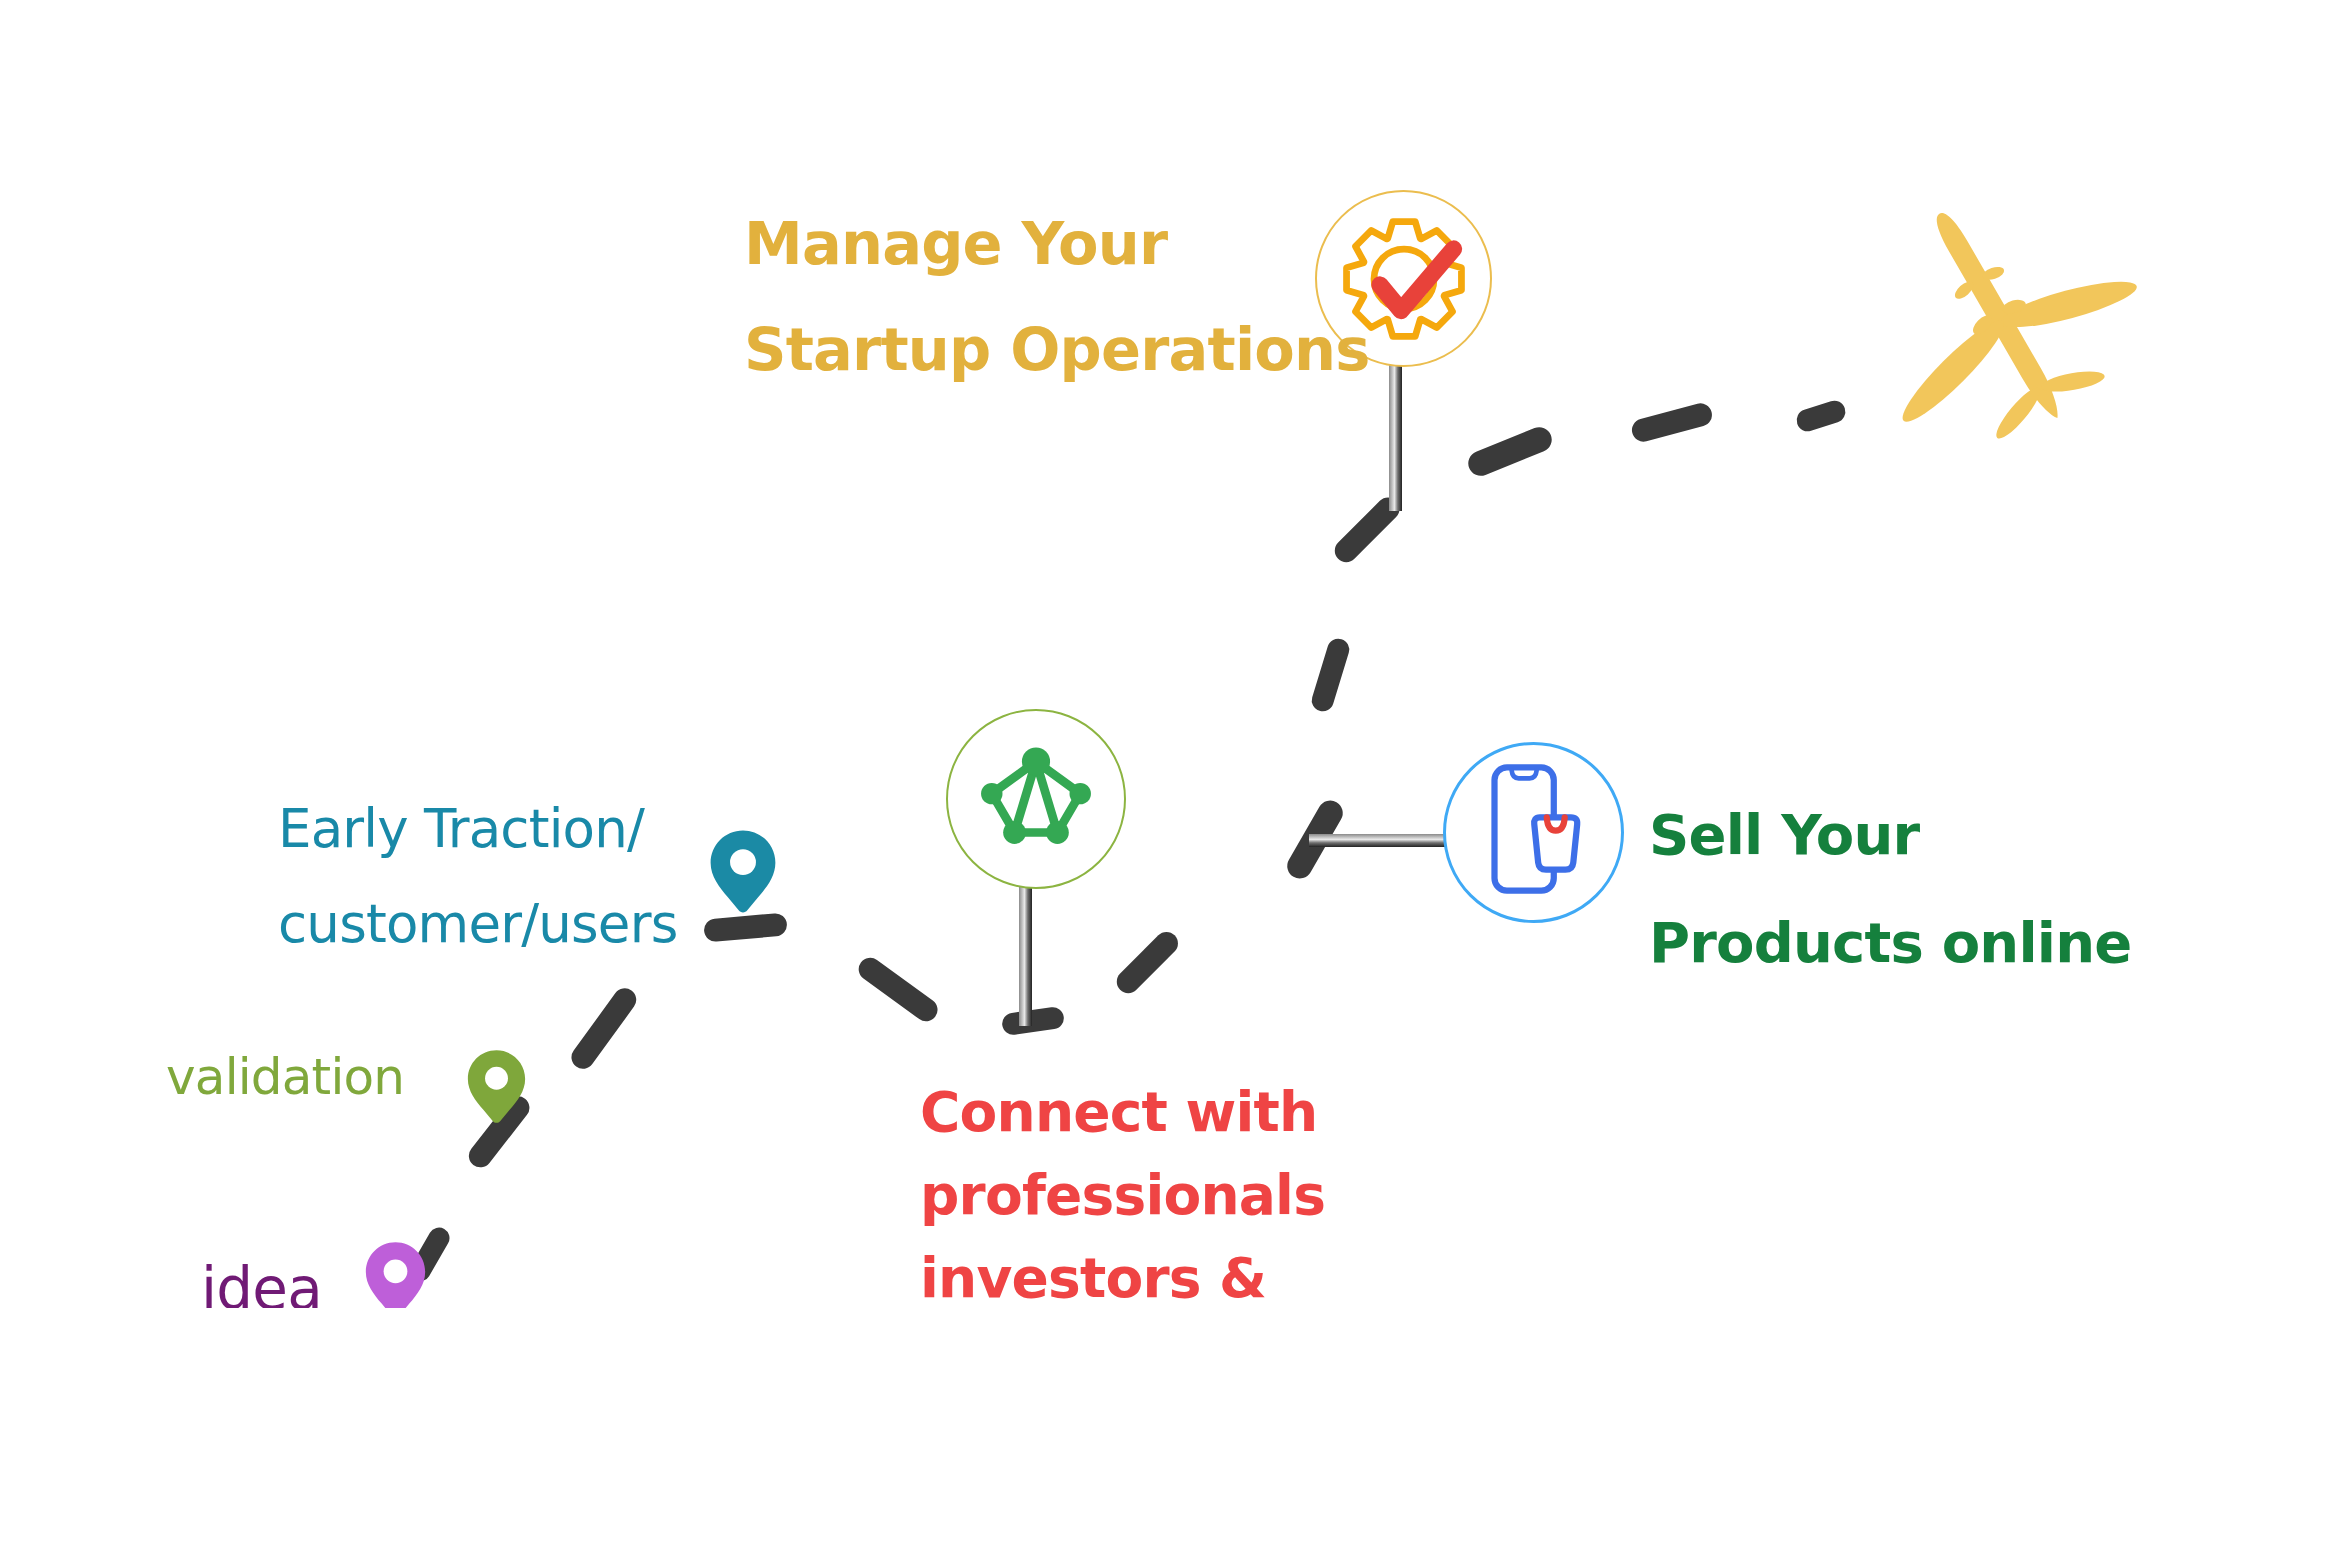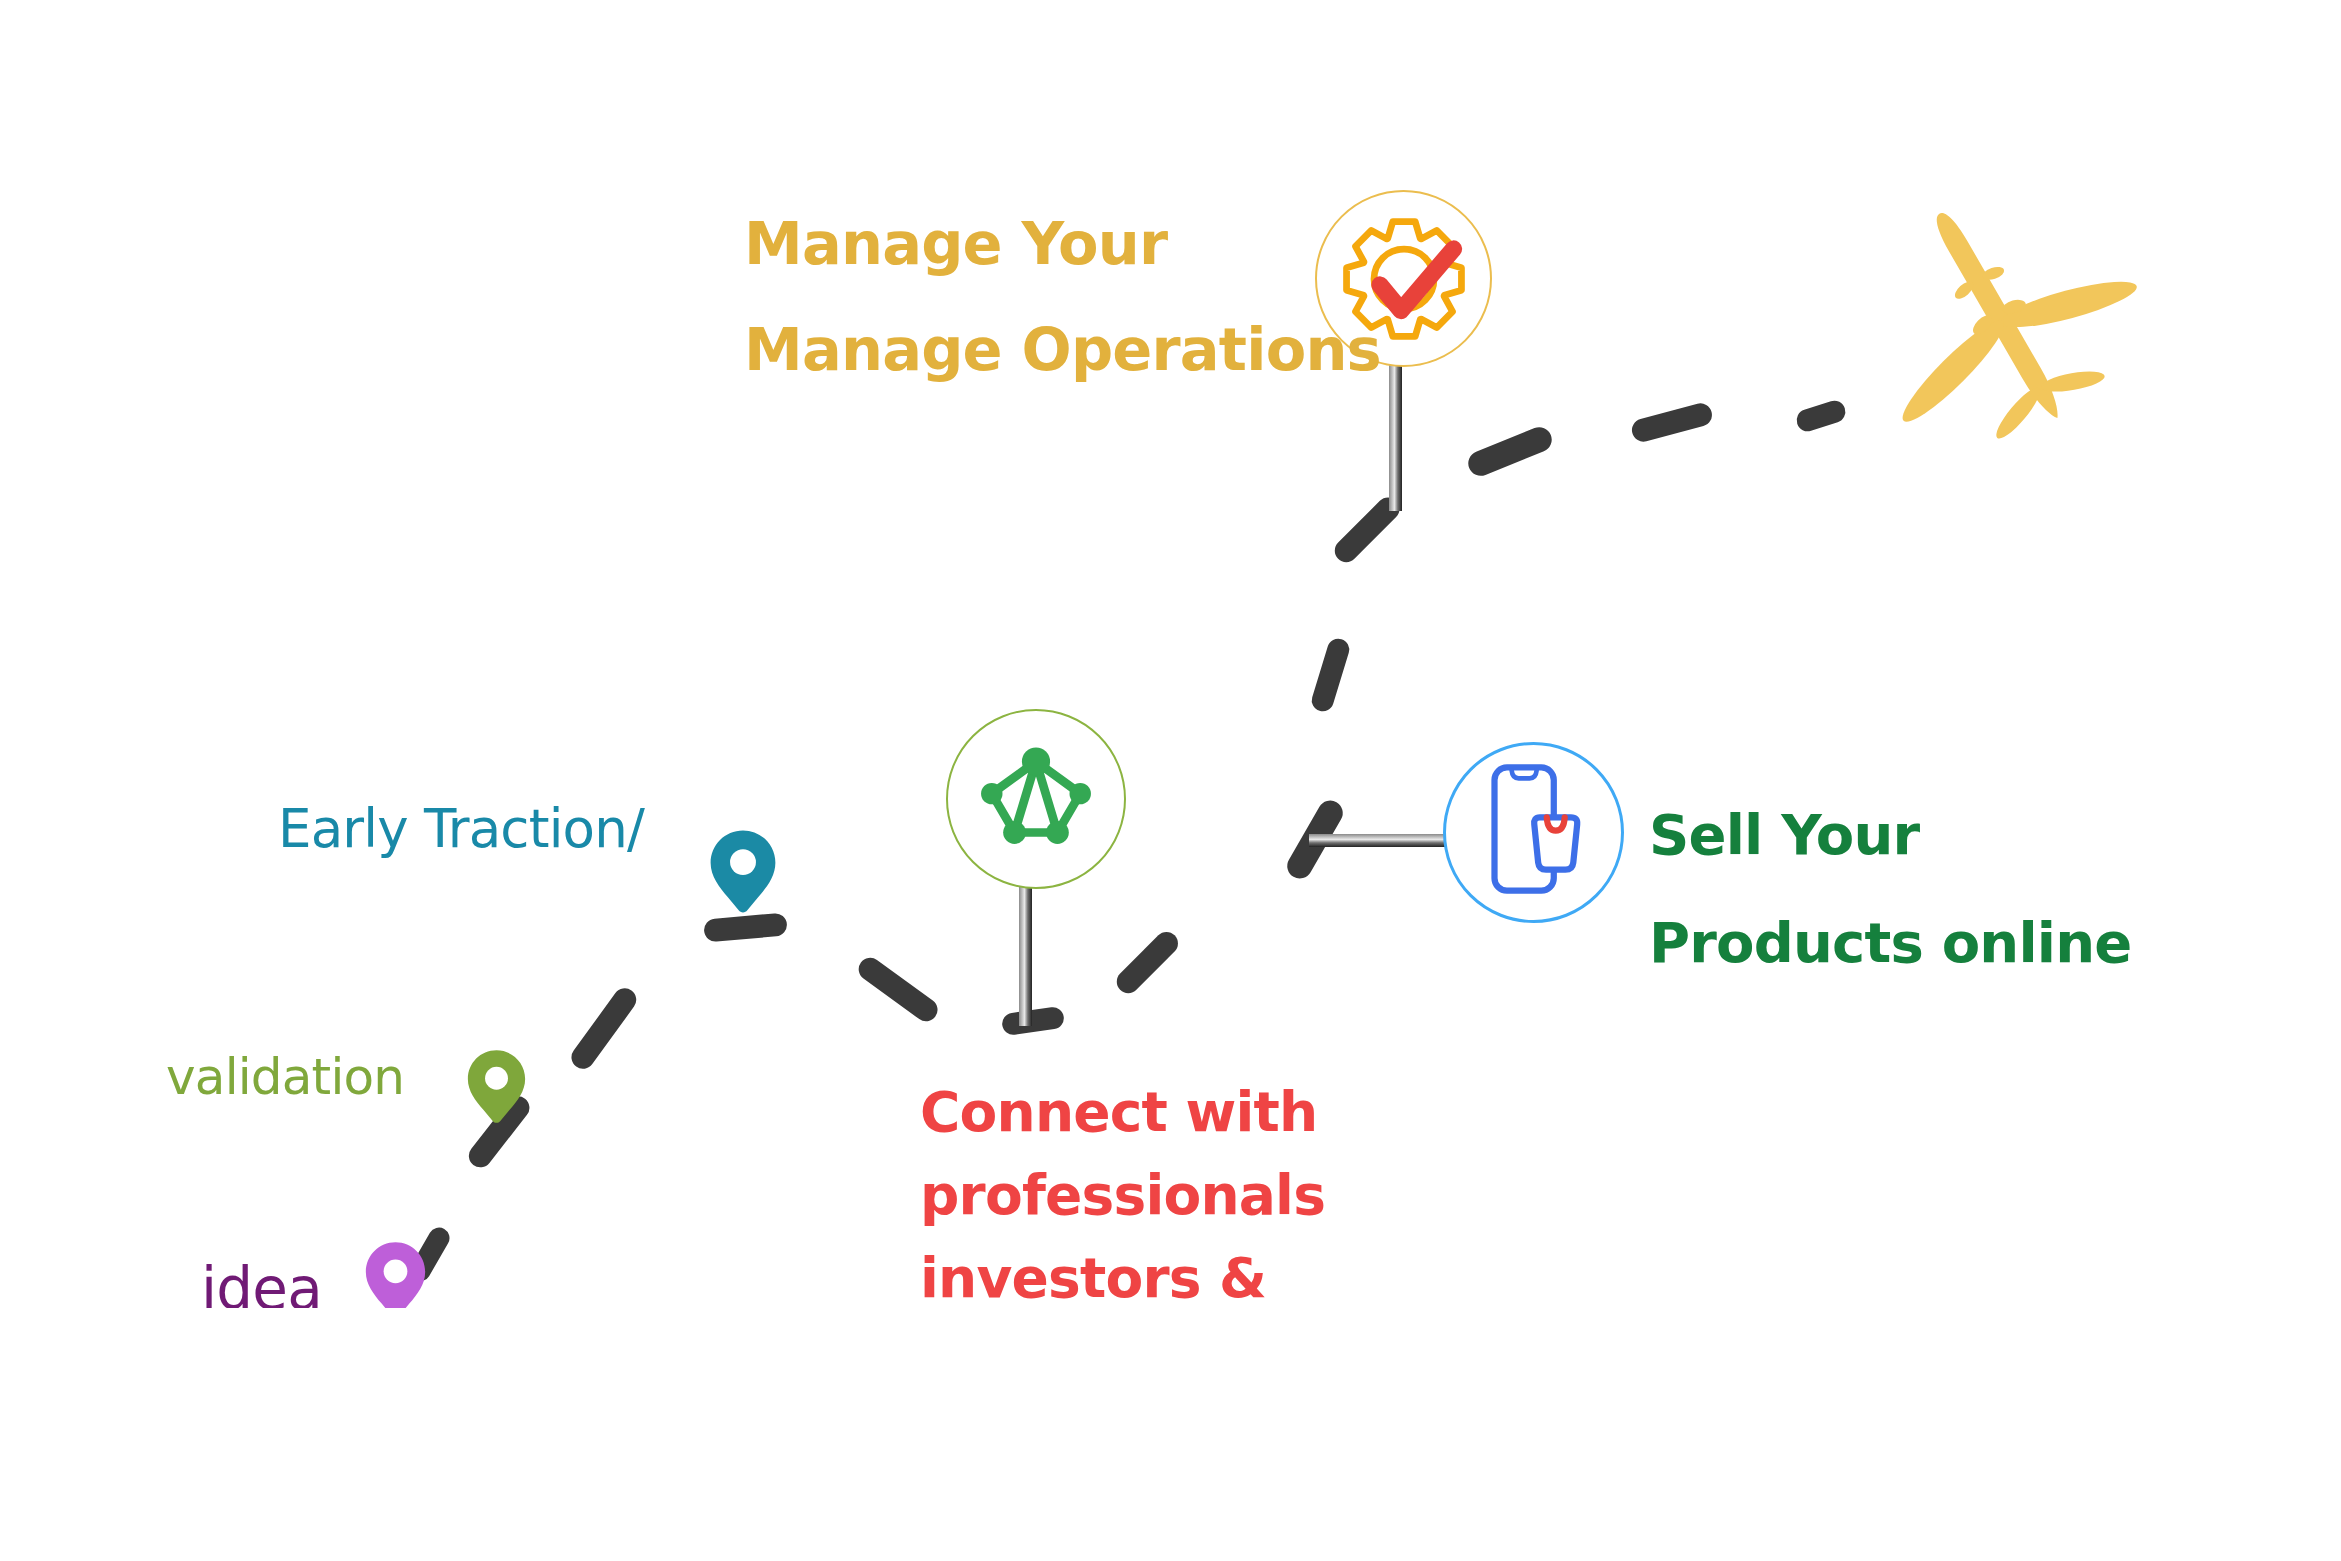--- a/index.html
+++ b/index.html
@@ -121,36 +121,37 @@
         <ellipse transform="translate(24,-62) rotate(12)" rx="16" ry="8"></ellipse>
         <ellipse transform="translate(-24,-62) rotate(-12)" rx="16" ry="8"></ellipse>
         <ellipse transform="translate(26,-6) rotate(15)" rx="17" ry="9"></ellipse>
         <ellipse transform="translate(-26,-6) rotate(-15)" rx="17" ry="9"></ellipse>
       </g>
     </svg>
   </div>
 
   <div class="lbl bold lbl-manage">
     <span>Manage Your</span>
-    <span>Manage Operations</span>
+    <span>Startup Operations</span>
   </div>
 
   <div class="lbl bold lbl-sell">
     <span>Sell Your</span>
     <span>Products online</span>
   </div>
 
   <div class="lbl bold lbl-connect">
     <span>Connect with</span>
     <span>professionals</span>
     <span>investors &amp;</span>
   </div>
 
   <div class="lbl thin lbl-early">
     <span>Early Traction/</span>
+    <span>customer/users</span>
   </div>
 
   <div class="lbl thin lbl-validation">
     <span>validation</span>
   </div>
 
   <div class="lbl thin lbl-idea">
     <span>idea</span>
   </div>
 

